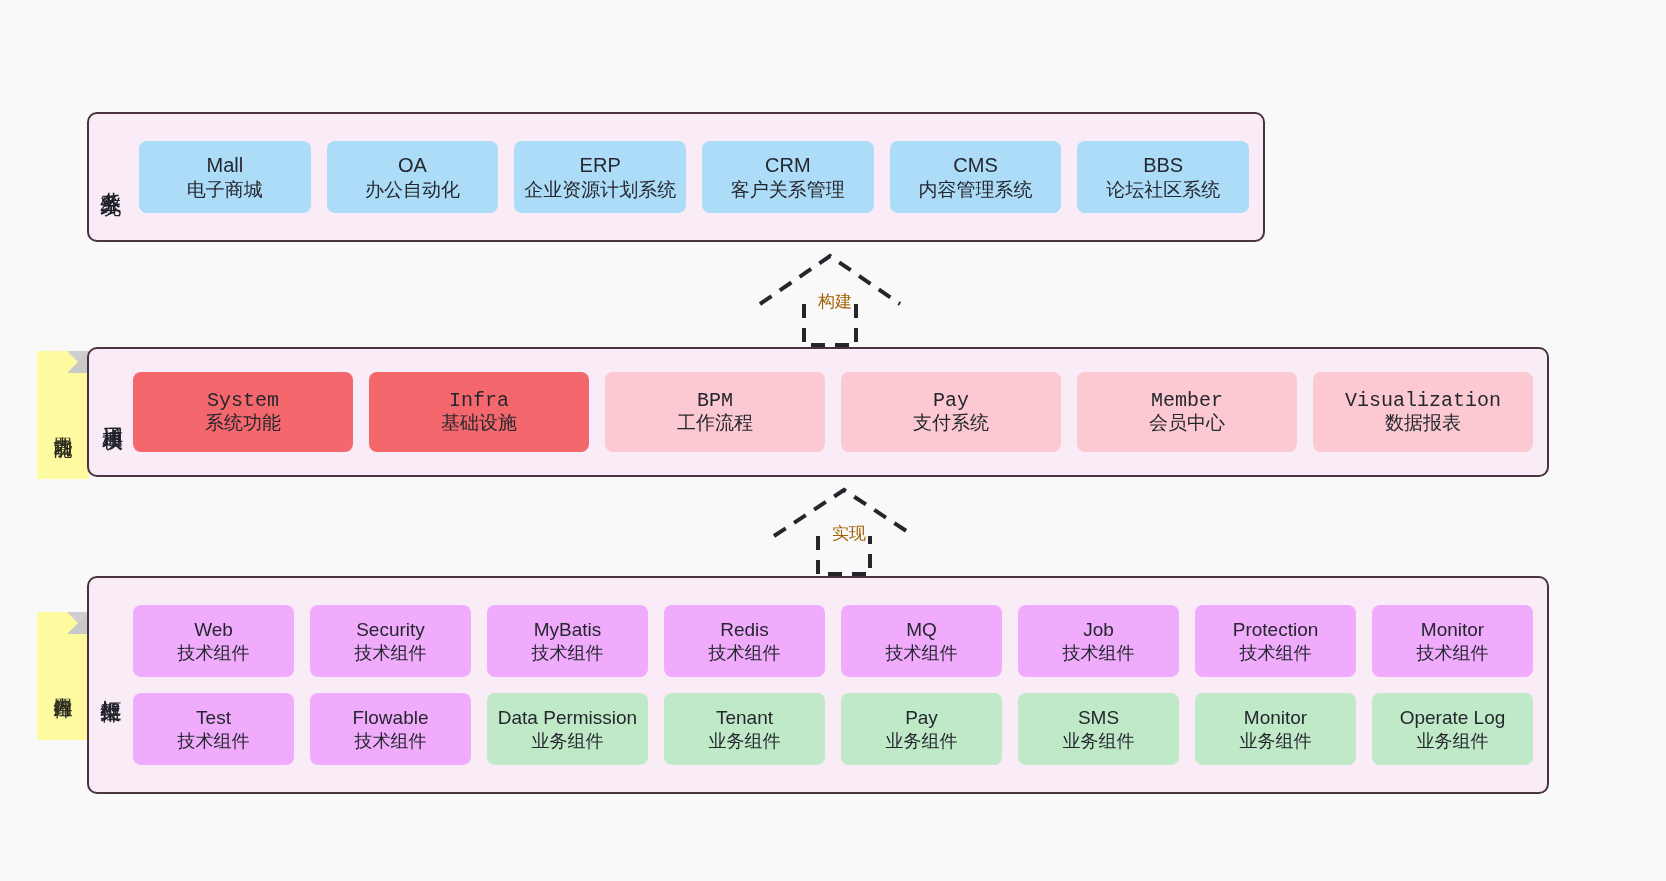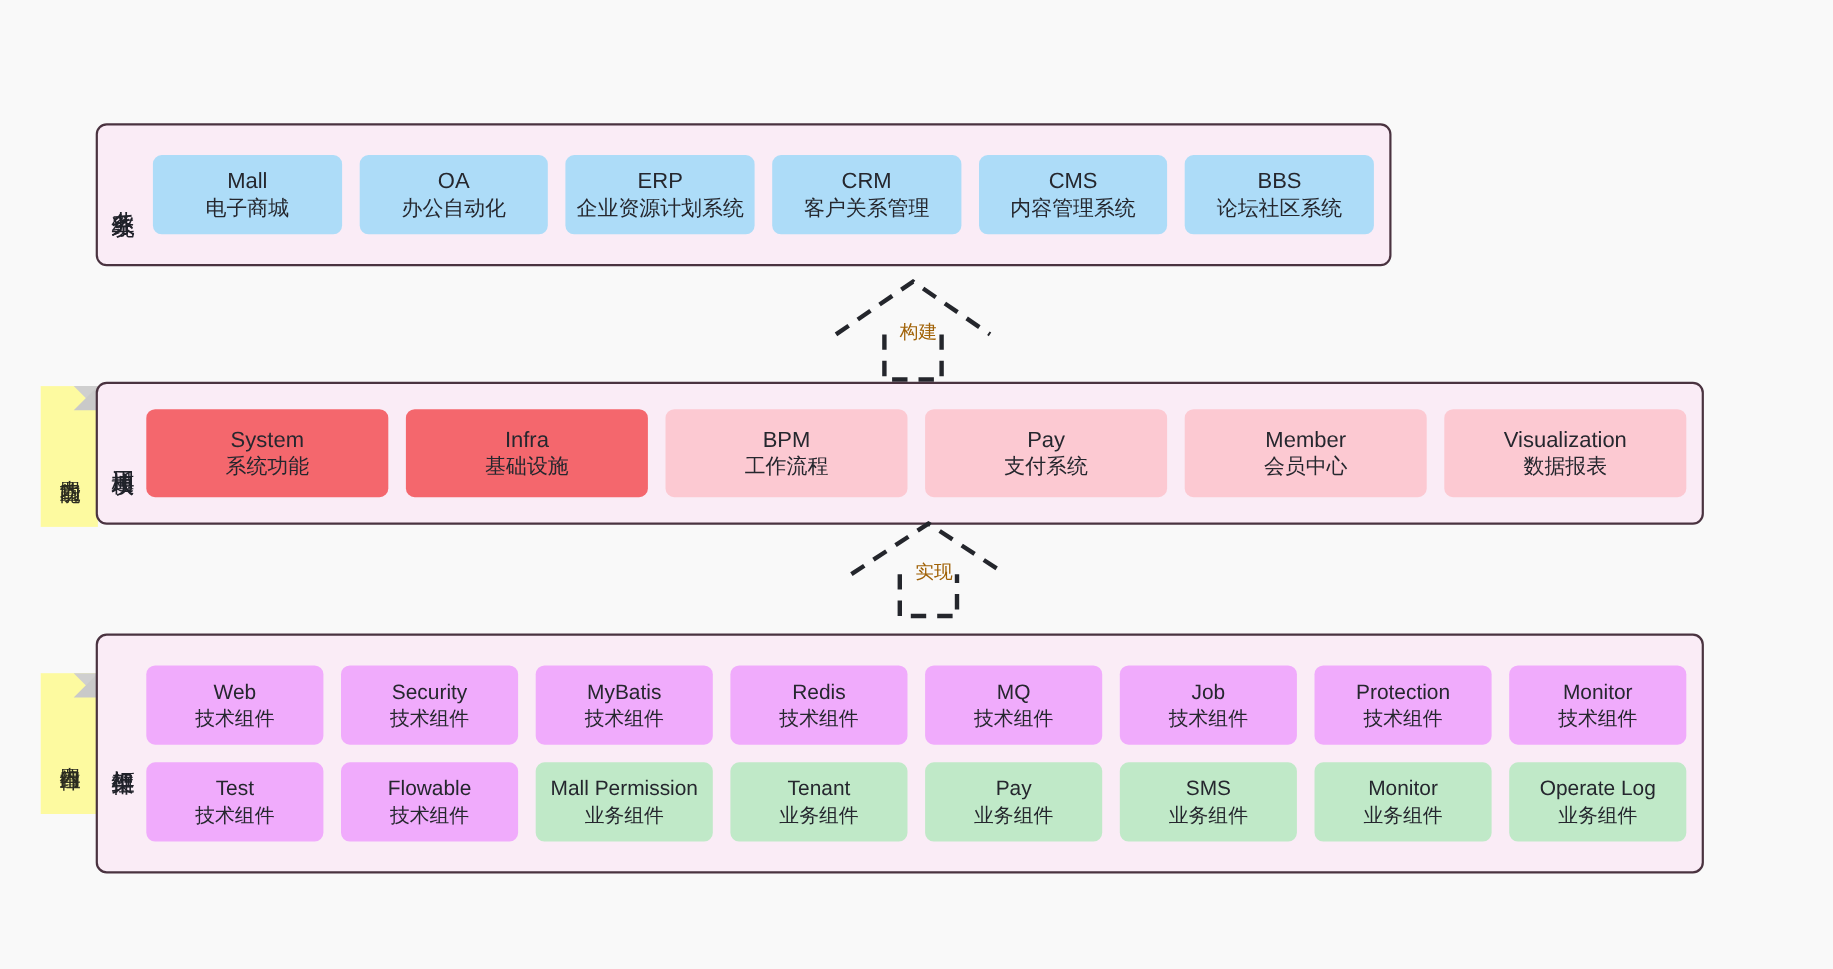--- a/index.html
+++ b/index.html
@@ -67,21 +67,21 @@
   .card.small .t2 { font-size: 18px; }
 
   .c-blue        { background: #addcf8; }
   .c-red-strong  { background: #f4676d; }
   .c-red-light   { background: #fcc9d2; }
   .c-green-strong{ background: #f0abfc; }
   .c-green-light { background: #c0e9c8; }
 
   
   #layer-business { left: 87px;  top: 112px; width: 1178px; height: 130px; }
-  #layer-common   { left: 87px;  top: 347px; width: 1462px; height: 130px; }
+  #layer-common   { left: 87px;  top: 347px; width: 1462px; height: 130px; font-family: Liberation Mono, monospace; }
   #layer-frame    { left: 87px;  top: 576px; width: 1462px; height: 218px; }
 
   #layer-business .layer-body { padding-left: 6px; }
   #layer-business .card { height: 72px; }
   #layer-common .card   { height: 80px; }
   #layer-frame .card    { height: 72px; }
 
   
   .note {
     position: absolute;
@@ -124,21 +124,21 @@
   .arrow-label {
     position: absolute;
     font-size: 17px;
     color: #a16207;
     background: transparent;
     white-space: nowrap;
     user-select: none;
   }
   #arrow-build { left: 756px; top: 252px; width: 180px; height: 95px; }
   #arrow-build .arrow-label { left: 62px; top: 38px; }
-  #arrow-impl  { left: 770px; top: 472px; width: 180px; height: 90px; }
+  #arrow-impl  { left: 770px; top: 486px; width: 180px; height: 90px; }
   #arrow-impl  .arrow-label { left: 62px; top: 36px; }
 </style>
 </head>
 <body>
 
 <div id="stage">
 
   <div class="layer" id="layer-business">
     <div class="layer-title">业务系统</div>
     <div class="layer-body">
@@ -271,21 +271,21 @@
       <div class="row">
         <div class="card small c-green-strong">
           <span class="t1">Test</span>
           <span class="t2">技术组件</span>
         </div>
         <div class="card small c-green-strong">
           <span class="t1">Flowable</span>
           <span class="t2">技术组件</span>
         </div>
         <div class="card small c-green-light">
-          <span class="t1">Mall Permission</span>
+          <span class="t1">Data Permission</span>
           <span class="t2">业务组件</span>
         </div>
         <div class="card small c-green-light">
           <span class="t1">Tenant</span>
           <span class="t2">业务组件</span>
         </div>
         <div class="card small c-green-light">
           <span class="t1">Pay</span>
           <span class="t2">业务组件</span>
         </div>

